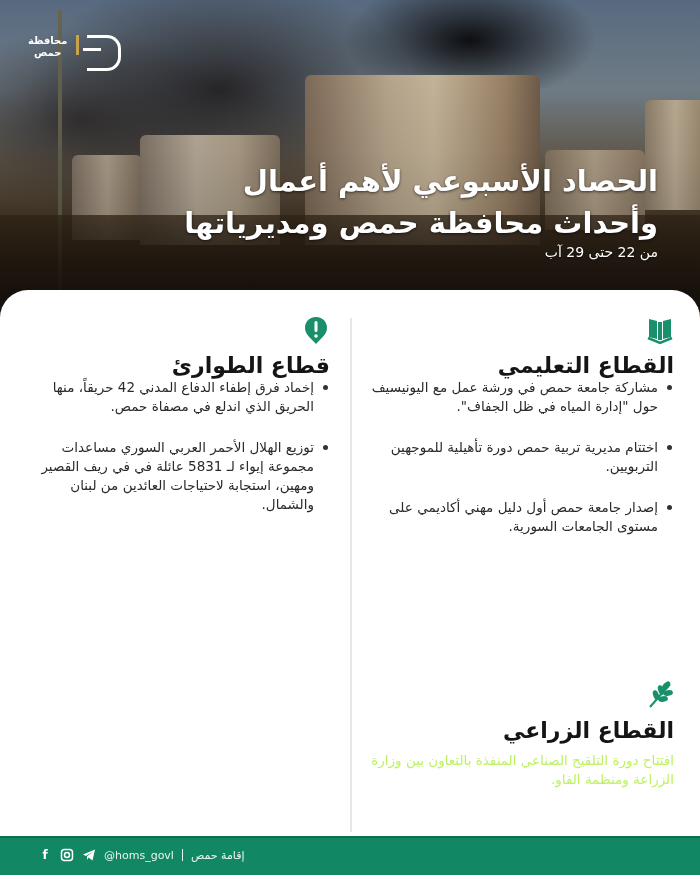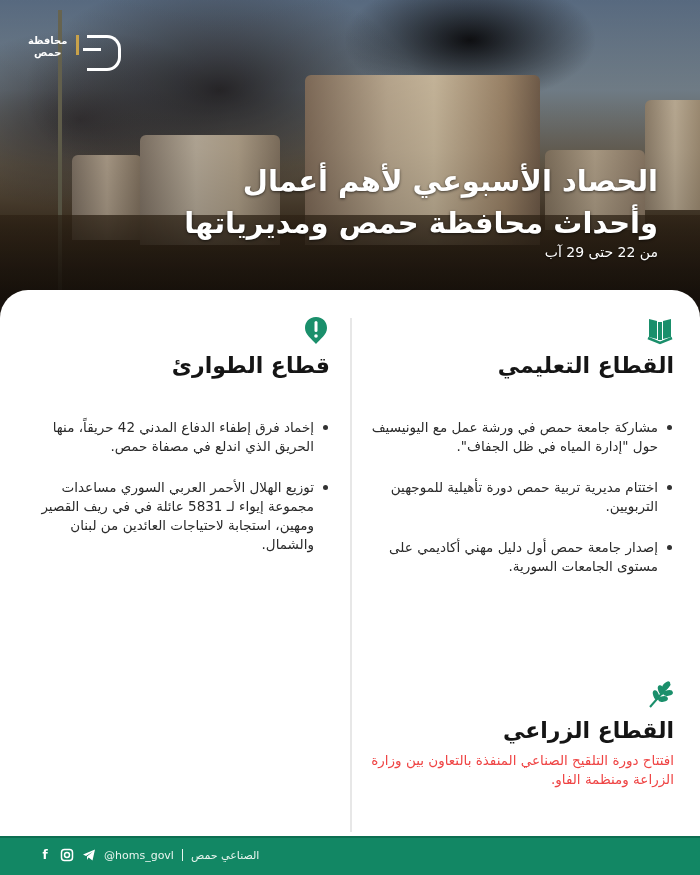--- a/index.html
+++ b/index.html
@@ -45,24 +45,24 @@
     .card { position: absolute; left: 0; top: 290px; width: 700px; height: 546px; background: #fff;
       border-radius: 28px 28px 0 0; }
     .divider { position: absolute; left: 350px; top: 318px; width: 2px; height: 514px; background: #e7e7e7; }
 
     .col { position: absolute; direction: rtl; text-align: right; color: #1f1f1f; }
     .col.right { right: 26px; top: 315px; width: 310px; }
     .col.left { right: 370px; top: 315px; width: 310px; }
 
     .sector-icon { display: block; width: 28px; height: 30px; margin-bottom: 8px; }
     .sector-title { font-size: 22px; font-weight: bold; color: #151515; margin-bottom: 0; }
-    ul.items { list-style: none; margin-top: 40px; }
+    ul.items { list-style: none; }
     ul.items li { position: relative; padding-right: 16px; font-size: 13.5px; line-height: 19px; margin-bottom: 22px; color: #2a2a2a; }
     ul.items li::before { content: ""; position: absolute; right: 2px; top: 7px; width: 5px; height: 5px; border-radius: 50%; background: #333; }
-    .plain { font-size: 13.5px; line-height: 19px; color: #ef4444; }
+    .plain { font-size: 13.5px; line-height: 19px; color: #bef264; }
 
     .agri { position: absolute; right: 26px; top: 680px; width: 310px; direction: rtl; }
 
     .footer { position: absolute; left: 0; top: 836px; width: 700px; height: 39px; background: #128764;
       border-top: 2px solid #0d6e51; }
     .footer-inner { position: absolute; left: 38px; top: 10px; display: flex; align-items: center; gap: 8px; direction: ltr; color: #e8f5ef; font-size: 11px; }
     .soc { width: 14px; height: 14px; display: inline-flex; align-items: center; justify-content: center; color: #fff; font-size: 12px; font-weight: bold; }
     .sep { width: 1px; height: 12px; background: #e8f5ef; }
   </style>
 </head>
@@ -140,15 +140,15 @@
     <span class="soc">f</span>
     <svg class="soc" viewBox="0 0 14 14">
       <rect x="1.5" y="1.5" width="11" height="11" rx="3" stroke="#fff" stroke-width="1.5" fill="none"></rect>
       <circle cx="7" cy="7" r="2.5" stroke="#fff" stroke-width="1.5" fill="none"></circle>
     </svg>
     <svg class="soc" viewBox="0 0 14 14">
       <path d="M1 6.5 L13 1.5 L10.5 12.5 L6.5 9.5 L5 12 L5 8.5 L11 3.5 L4 8 Z" fill="#fff"></path>
     </svg>
     <span>@homs_govl</span>
     <span class="sep"></span>
-    <span style="direction:rtl;">الصناعي حمص</span>
+    <span style="direction:rtl;">إقامة حمص</span>
   </div>
 </div>
 
 </body></html>

